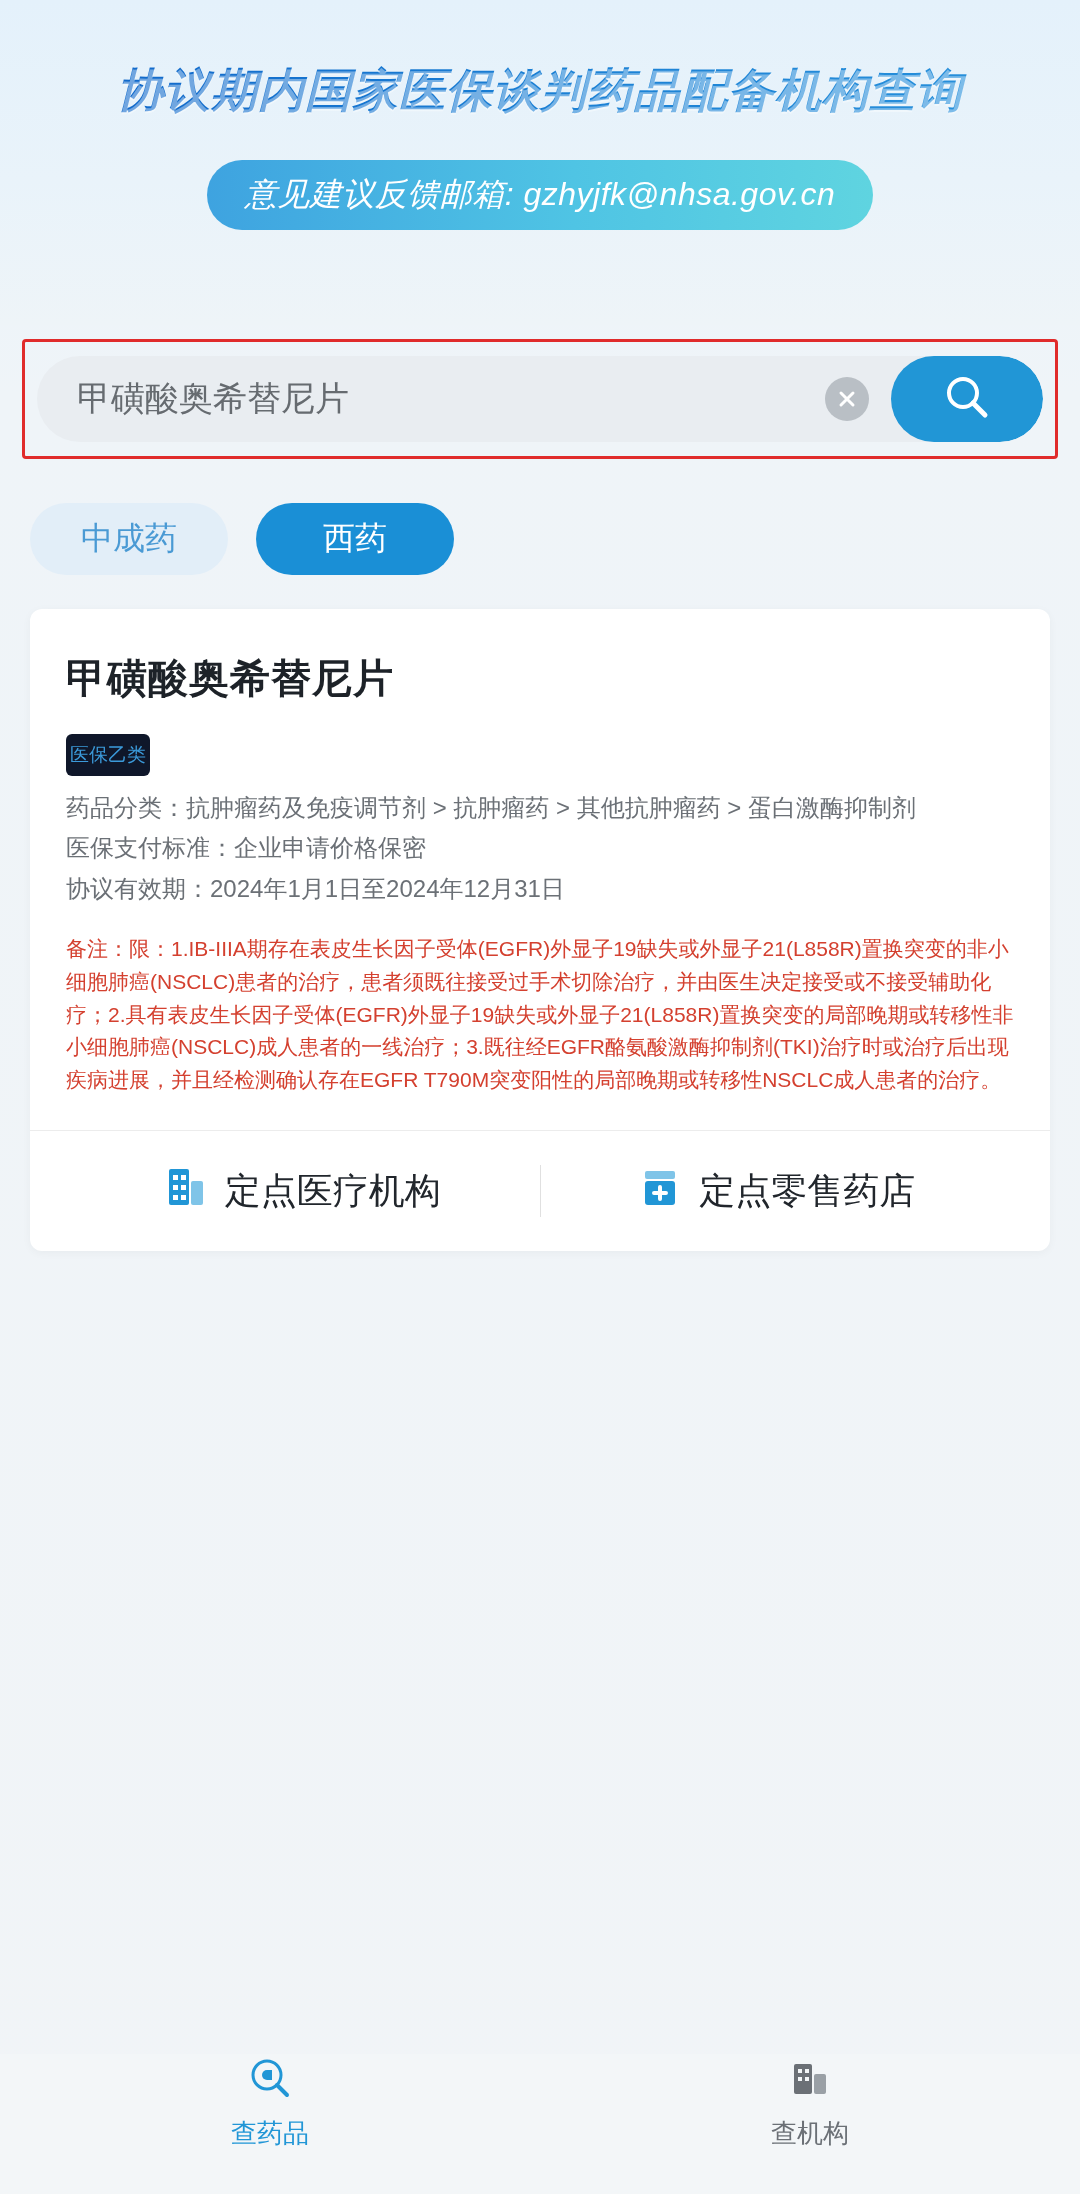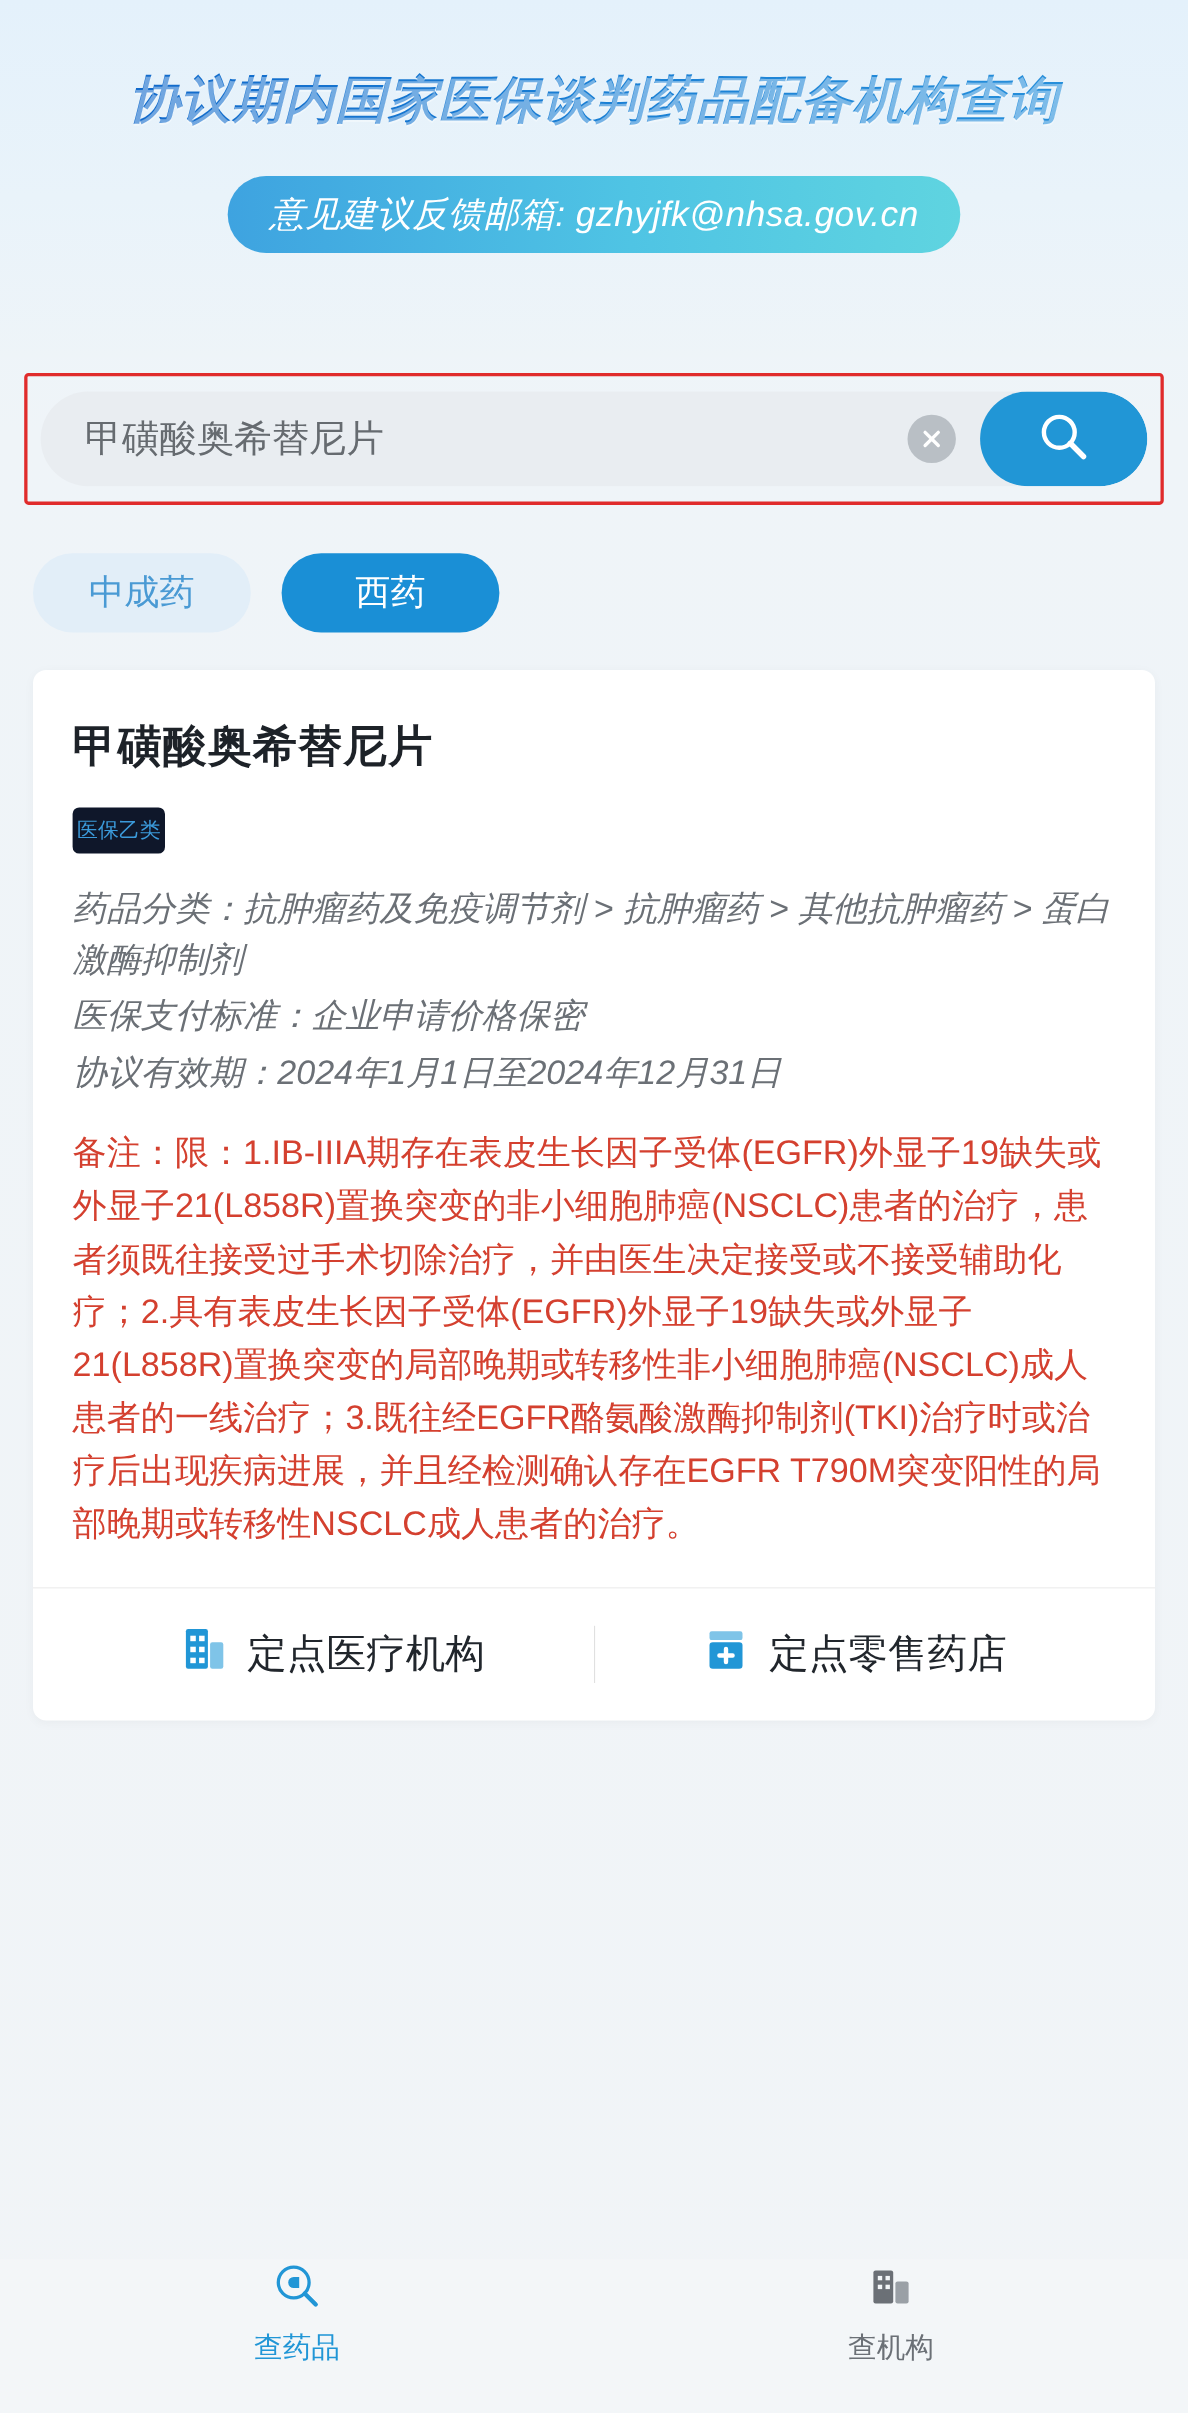--- a/index.html
+++ b/index.html
@@ -140,30 +140,29 @@
   .badge {
     display: inline-block;
     margin-top: 28px;
     padding: 8px 4px;
     background: #0f172a;
     color: #3b9ada;
     font-size: 19px;
     border-radius: 6px;
   }
   .info {
-    margin-top: 26px;
-    font-size: 31px;
+    margin-top: 14px;
+    font-size: 24px;
     line-height: 1.52;
     color: #6b7076;
-    font-style: italic;
   }
   .info .row { margin-bottom: 4px; }
   .remark {
     margin-top: 26px;
-    font-size: 31px;
+    font-size: 21px;
     line-height: 1.55;
     color: #d4402f;
     padding-bottom: 34px;
   }
   .divider { height: 1px; background: #ececec; margin: 0 -36px; }
   .actions {
     display: flex;
     align-items: center;
     height: 120px;
   }

